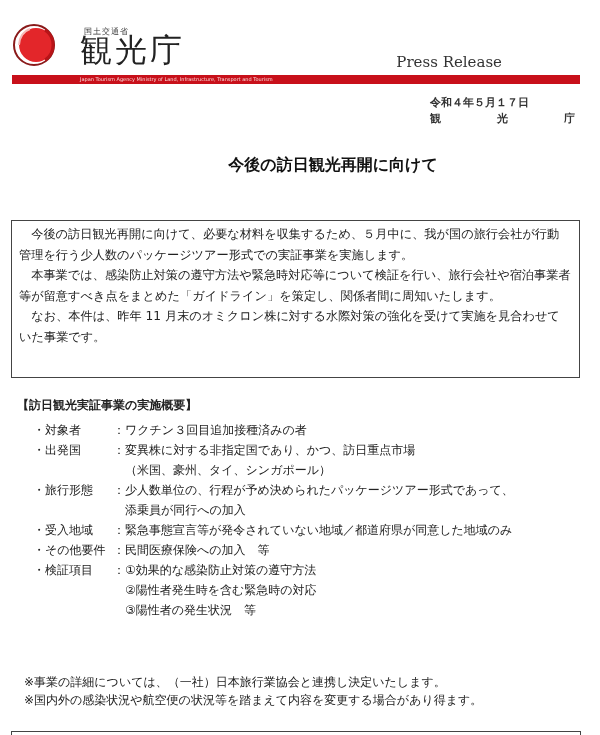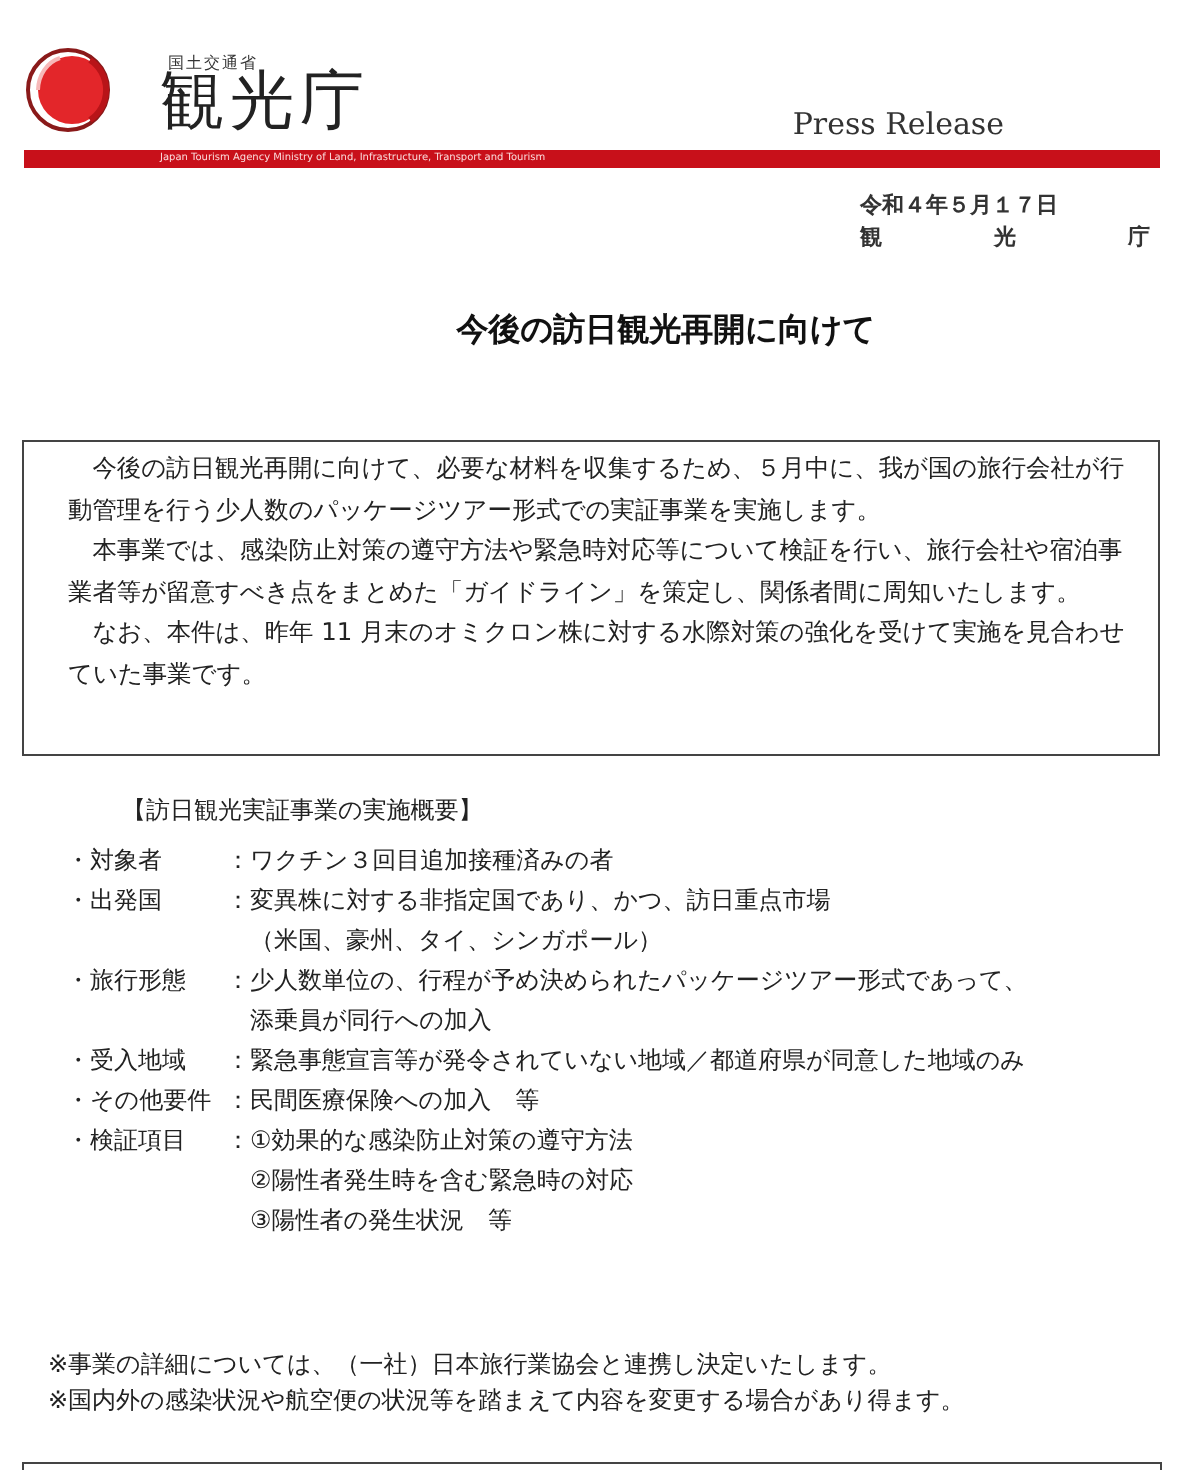--- a/index.html
+++ b/index.html
@@ -35,29 +35,29 @@
     position:absolute; left:430px; top:95px; font-size:11px; line-height:16px; font-weight:bold; color:#333;
   }
   .date-block .org { display:flex; justify-content:space-between; width:145px; }
   .title {
     position:absolute; left:0; top:153px; width:600px; text-align:center;
     font-size:16px; font-weight:bold; line-height:24px; color:#111;padding-left:33px;
   }
   .box1 {
     position:absolute; left:11px; top:220px; width:569px; height:158px;
     border:1.5px solid #444; box-sizing:border-box;
-    padding:3px 8px 0 22px;
+    padding:3px 8px 0 7px;
     font-size:12.2px; line-height:20.5px; color:#222;
   }
   .box1 p { margin:0; text-indent:1em; }
   .section {
     position:absolute; left:17px; top:397px; width:570px;
     font-size:12px; color:#222;
   }
-  .section-head { font-weight:normal; margin-bottom:6px;margin-left:44px; }
+  .section-head { font-weight:bold; margin-bottom:6px; }
   .row { display:flex; line-height:20px; }
   .row .lbl { width:80px; padding-left:16px; flex-shrink:0; }
   .row .colon { width:12px; flex-shrink:0; }
   .row .val { flex:1; }
   .u { }
   .notes {
     position:absolute; left:24px; top:673px; font-size:12px; line-height:18px; color:#222;
   }
   .bottom-box {
     position:absolute; left:11px; top:731px; width:568px; height:10px;

